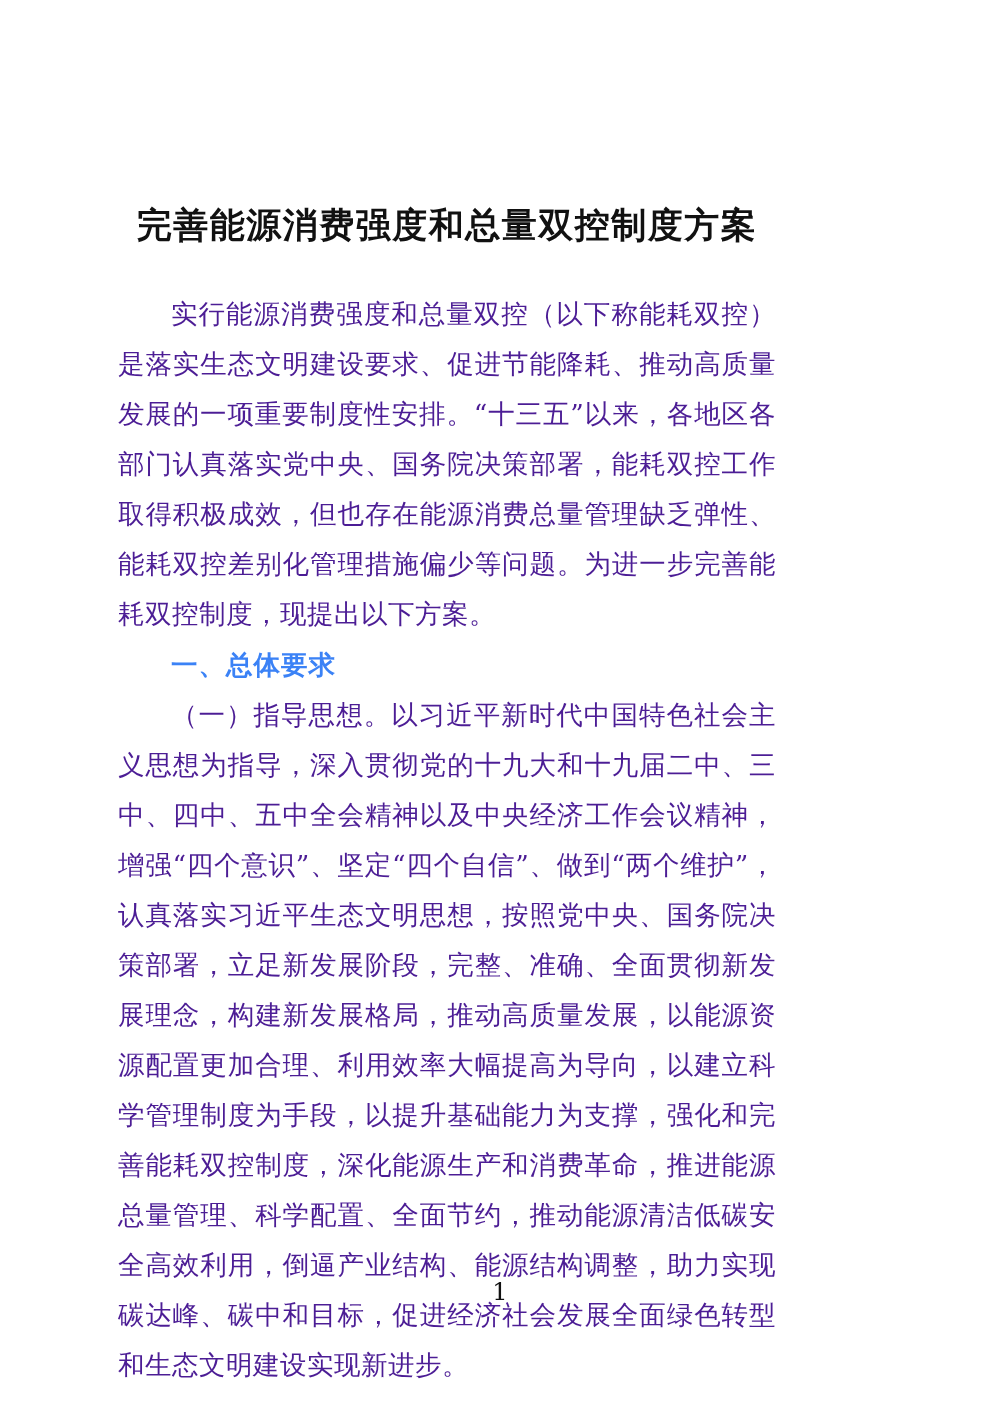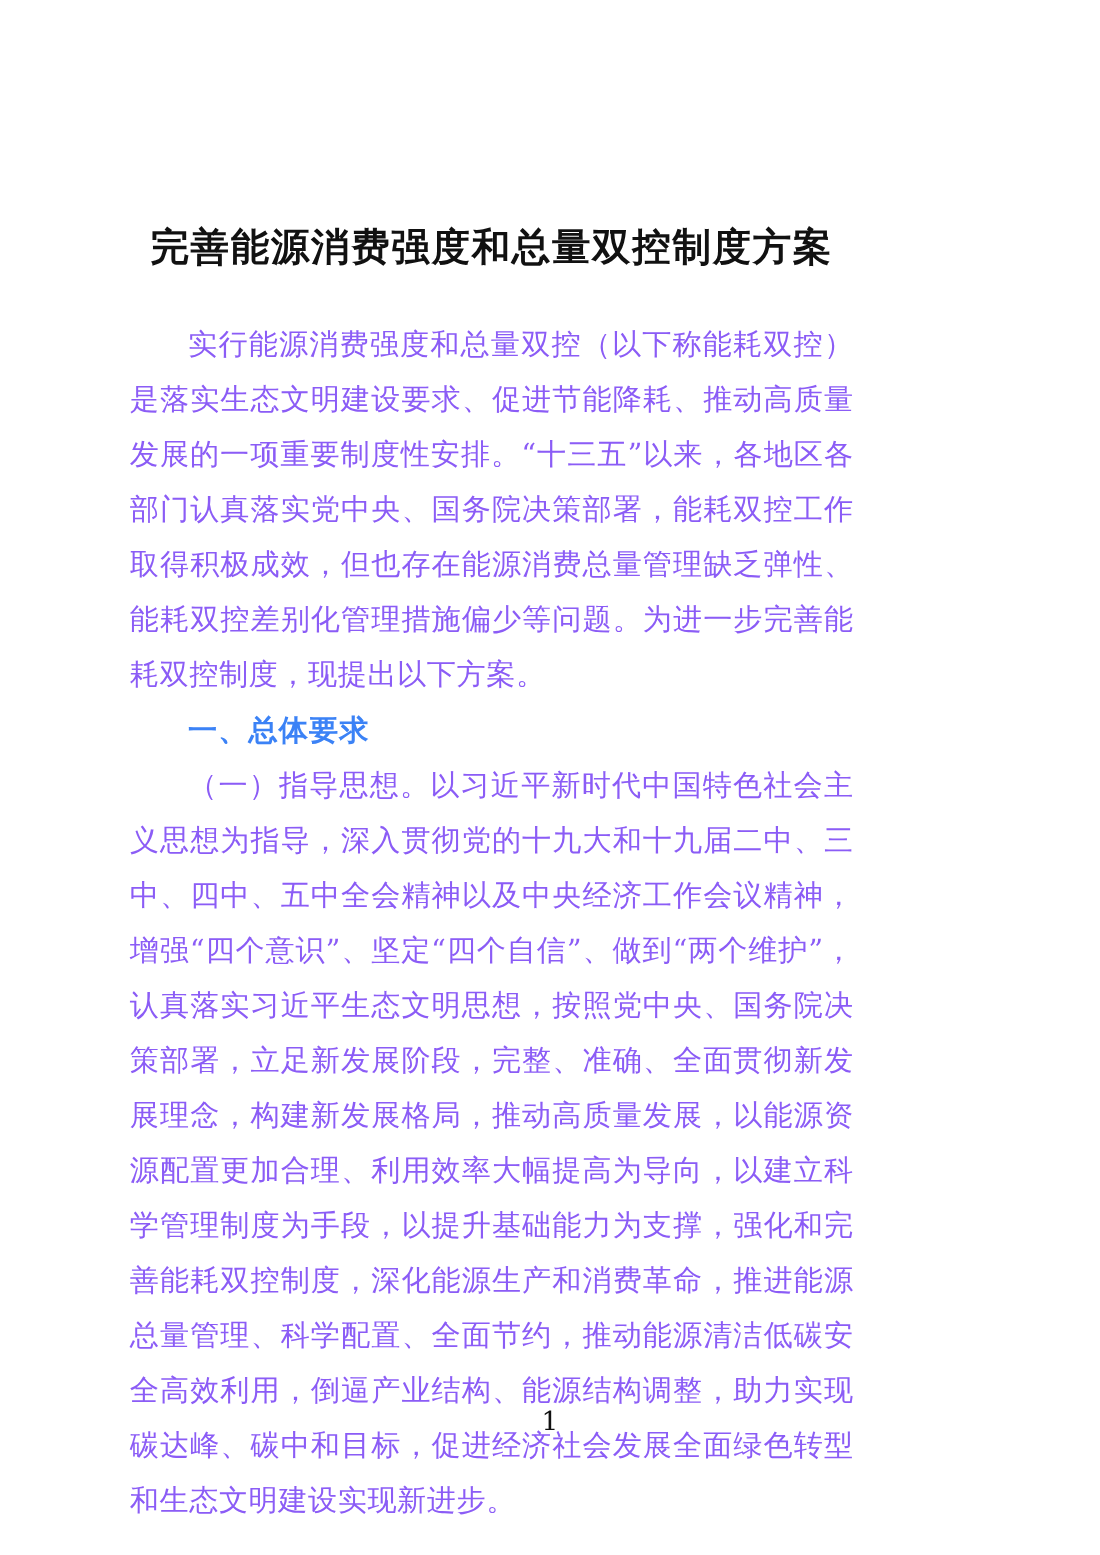--- a/index.html
+++ b/index.html
@@ -33,21 +33,21 @@
     color: #111;
   }
   .para {
     font-size: 26.5px;
     line-height: 50px;
     text-align: justify;
     text-justify: inter-ideograph;
     margin: 0 0 1px 0;
     text-indent: 2em;
     letter-spacing: 0.5px;
-    color: #8b5cf6;
+    color: #4c1d95;
   }
   .heading {
     font-size: 26.5px;
     line-height: 50px;
     font-weight: bold;
     text-indent: 2em;
     margin: 0;
     letter-spacing: 1px;
     color: #3b82f6;
   }

